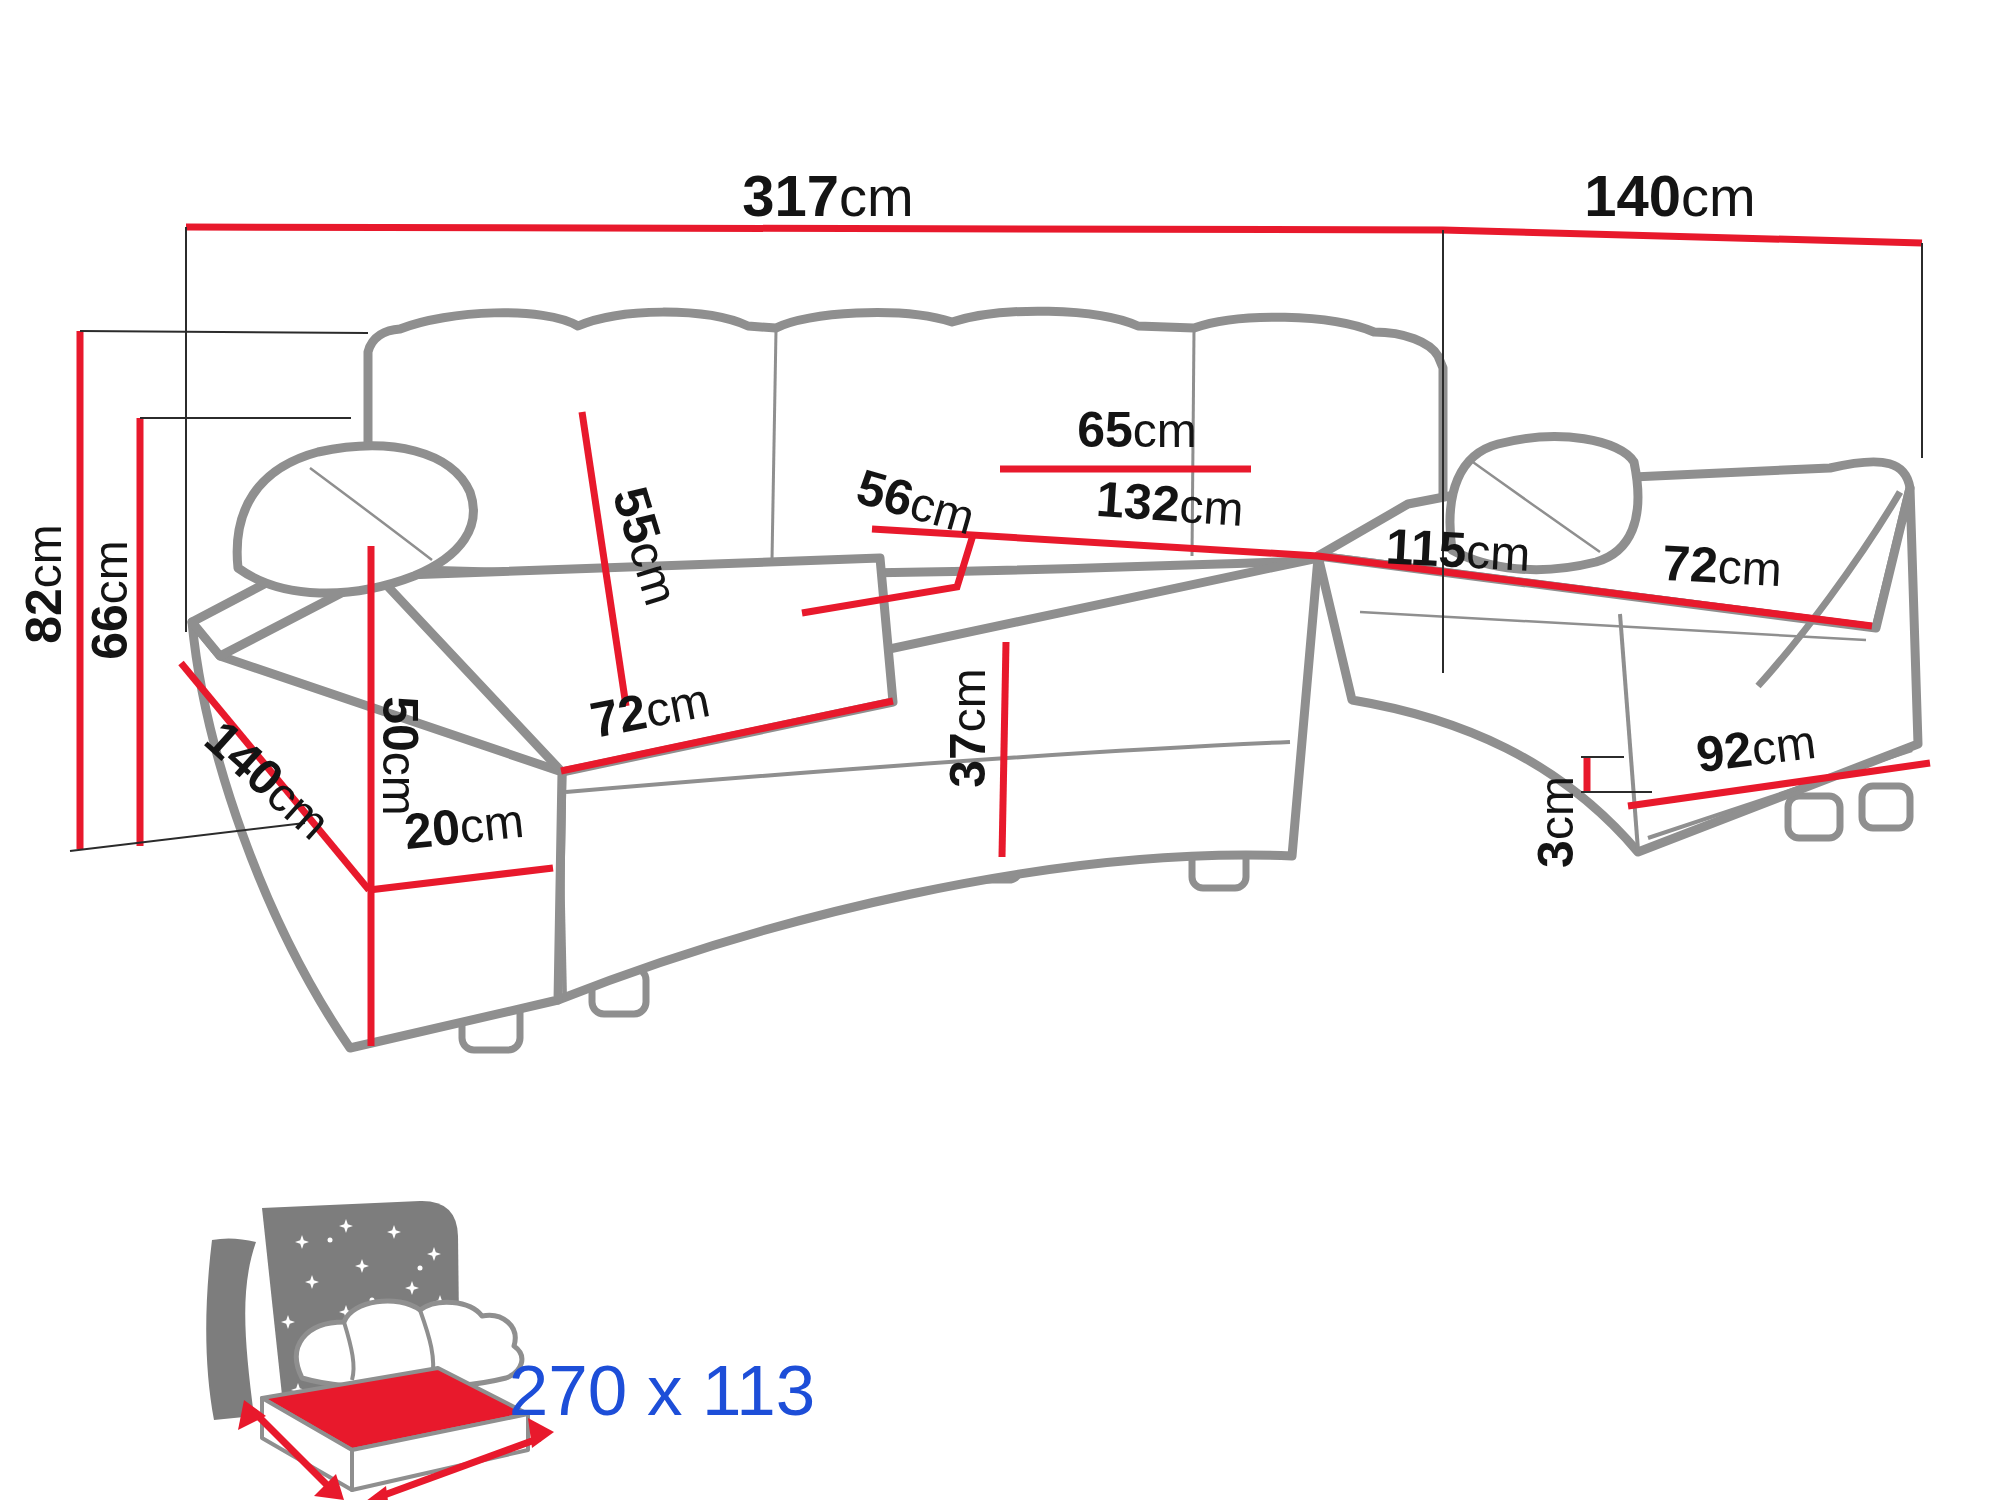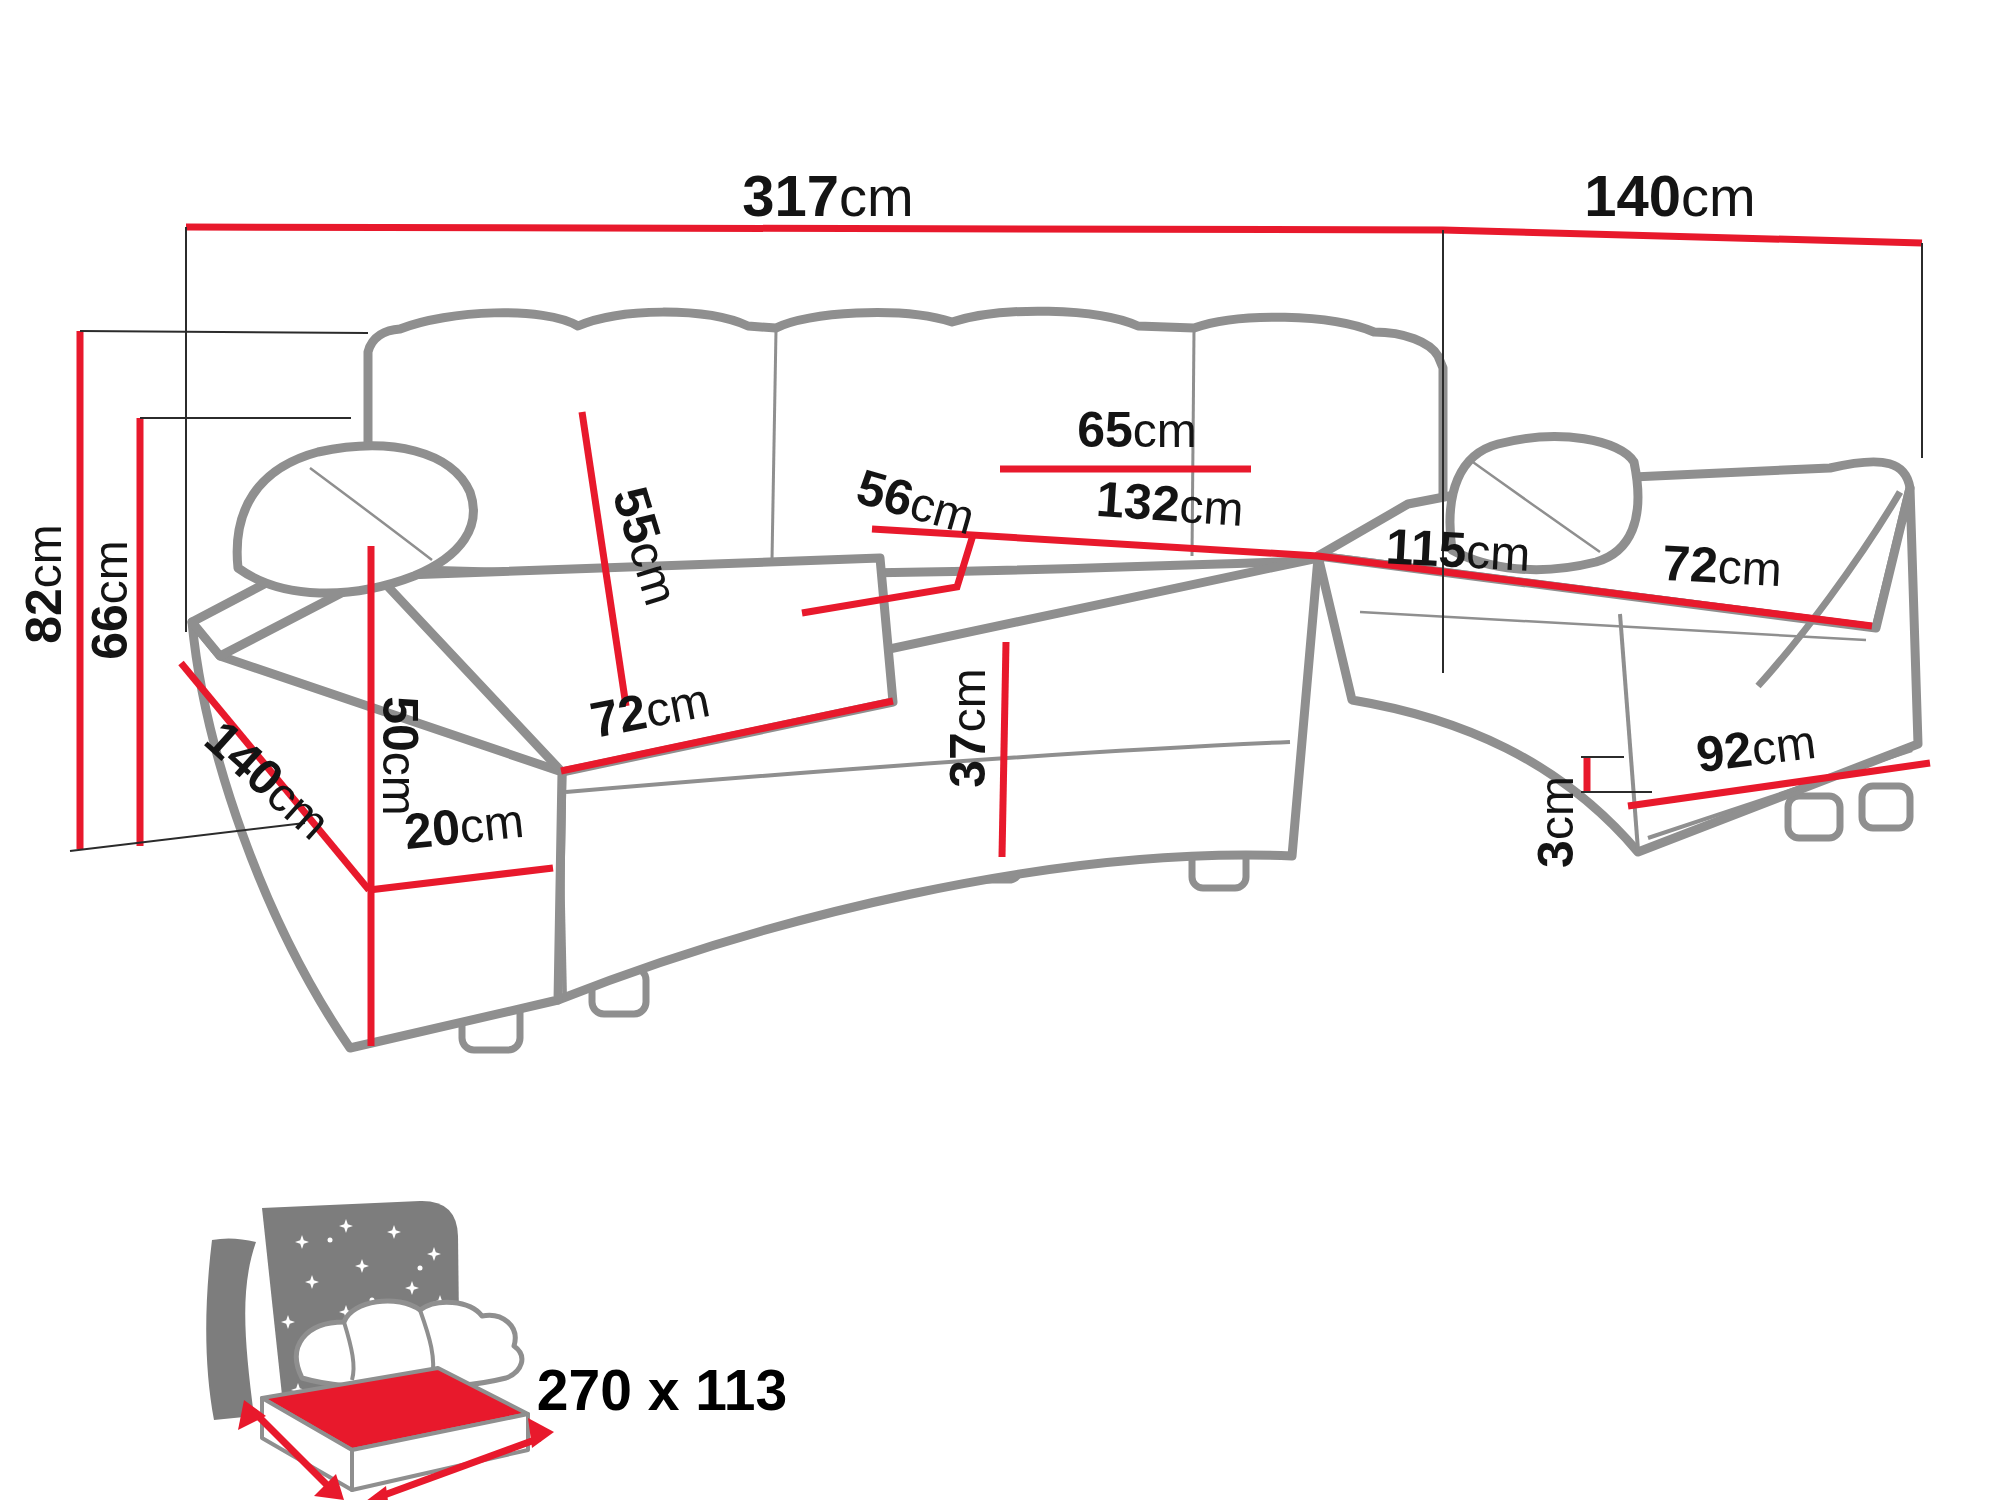--- a/index.html
+++ b/index.html
@@ -5,21 +5,21 @@
   html,body{margin:0;padding:0;background:#fff;}
   #stage{position:relative;width:2000px;height:1500px;background:#ffffff;overflow:hidden;
          font-family:"Liberation Sans","DejaVu Sans",sans-serif;}
   #stage svg{position:absolute;left:0;top:0;}
   .dim{position:absolute;white-space:nowrap;color:#141414;
        transform:translate(-50%,-50%) rotate(var(--rot,0deg));
        font-size:50px;font-weight:700;letter-spacing:0px;line-height:1;}
   .dim .u{font-weight:400;font-size:48px;}
   .dim.big{font-size:58px;}
   .dim.big .u{font-size:56px;}
-  .dim.bed{color:#000000;font-size:57px;font-weight:700;}
+  .dim.bed{color:#1d4ed8;font-size:71px;font-weight:400;}
 </style>
 </head>
 <body>
 
 <div id="stage">
 
 <svg width="2000" height="1500" viewBox="0 0 2000 1500">
   <defs>
     <path id="star4" d="M0,-7 L1.8,-1.8 L7,0 L1.8,1.8 L0,7 L-1.8,1.8 L-7,0 L-1.8,-1.8 Z" fill="#ffffff"></path>
   </defs>

